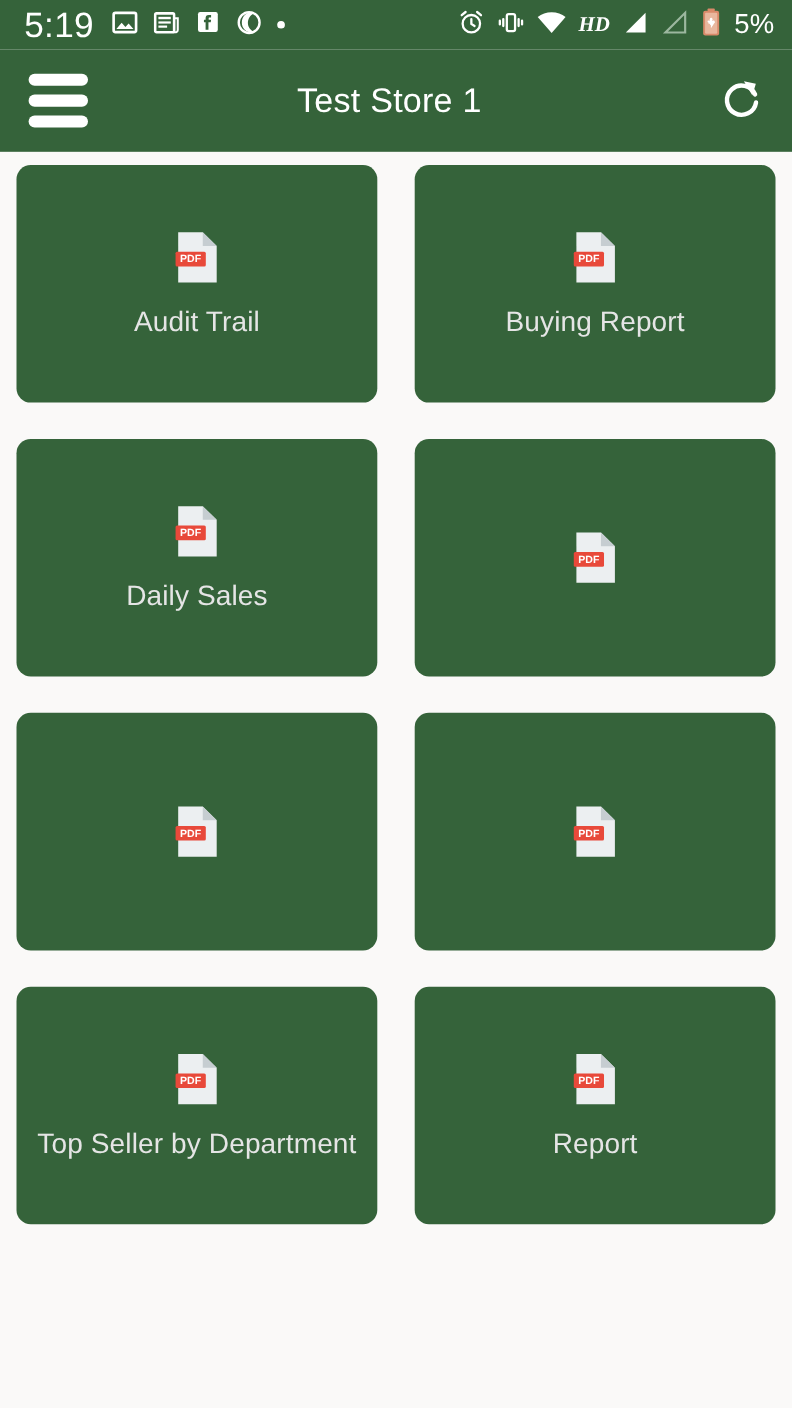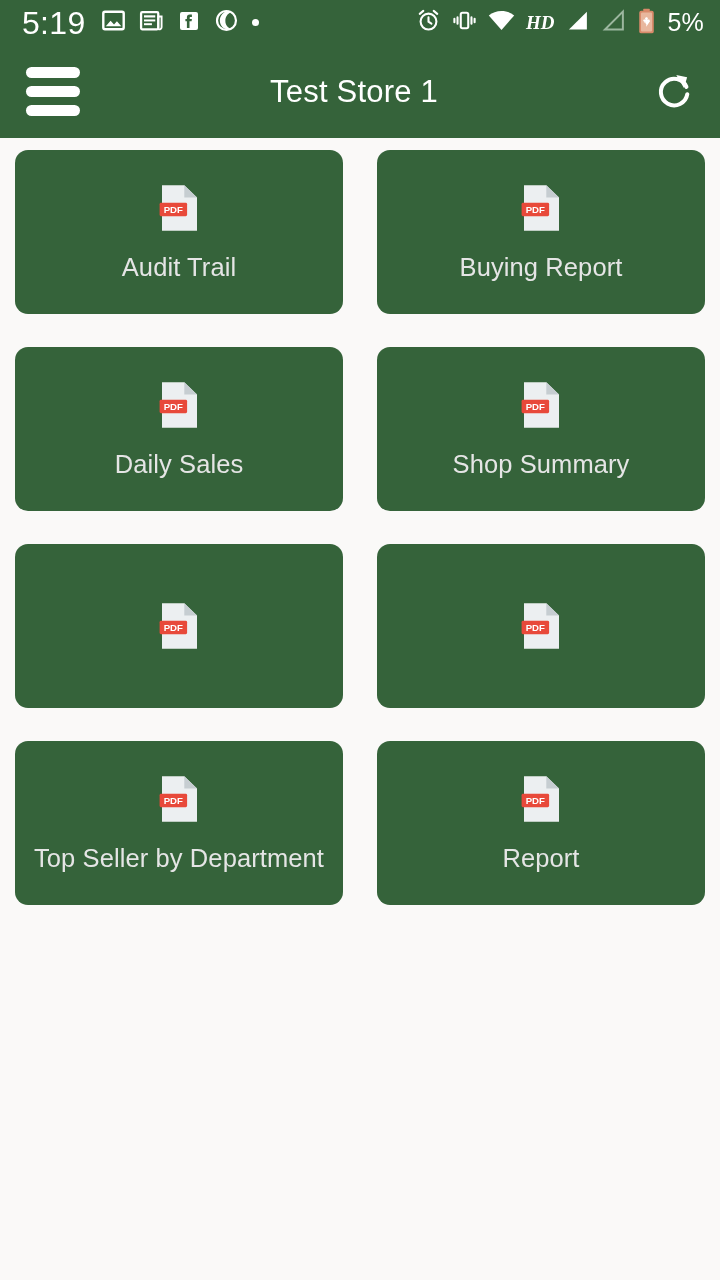--- a/index.html
+++ b/index.html
@@ -108,21 +108,21 @@
   .grid {
     padding: 12px 15px 0 15px;
     display: grid;
     grid-template-columns: 1fr 1fr;
     column-gap: 34px;
     row-gap: 33px;
   }
   .card {
     background: #35633a;
     border-radius: 13px;
-    height: 164px;
+    height: 216px;
     display: flex;
     flex-direction: column;
     align-items: center;
     justify-content: center;
     cursor: pointer;
     padding: 0 8px;
   }
   .card-label {
     color: #e5e5e5;
     font-size: 25.5px;
@@ -291,21 +291,20 @@
 
   <div class="card">
     <span>
       <svg class="pdf-icon" viewBox="0 0 41 50">
         <path d="M3 2.2h22.3L38 14.6v33.2H3z" fill="#eceff1"></path>
         <path d="M25.3 2.2L38 14.6H25.3z" fill="#c6cdd1"></path>
         <rect x="0.6" y="19.8" width="27.5" height="13.4" rx="1.4" fill="#e8493a"></rect>
         <text x="14.3" y="29.6" font-family="Liberation Sans, sans-serif" font-size="9.6" font-weight="bold" fill="#ffffff" text-anchor="middle">PDF</text>
       </svg>
     </span>
-    <div class="card-label">Shop Summary</div>
   </div>
 
   <div class="card">
     <span>
       <svg class="pdf-icon" viewBox="0 0 41 50">
         <path d="M3 2.2h22.3L38 14.6v33.2H3z" fill="#eceff1"></path>
         <path d="M25.3 2.2L38 14.6H25.3z" fill="#c6cdd1"></path>
         <rect x="0.6" y="19.8" width="27.5" height="13.4" rx="1.4" fill="#e8493a"></rect>
         <text x="14.3" y="29.6" font-family="Liberation Sans, sans-serif" font-size="9.6" font-weight="bold" fill="#ffffff" text-anchor="middle">PDF</text>
       </svg>

